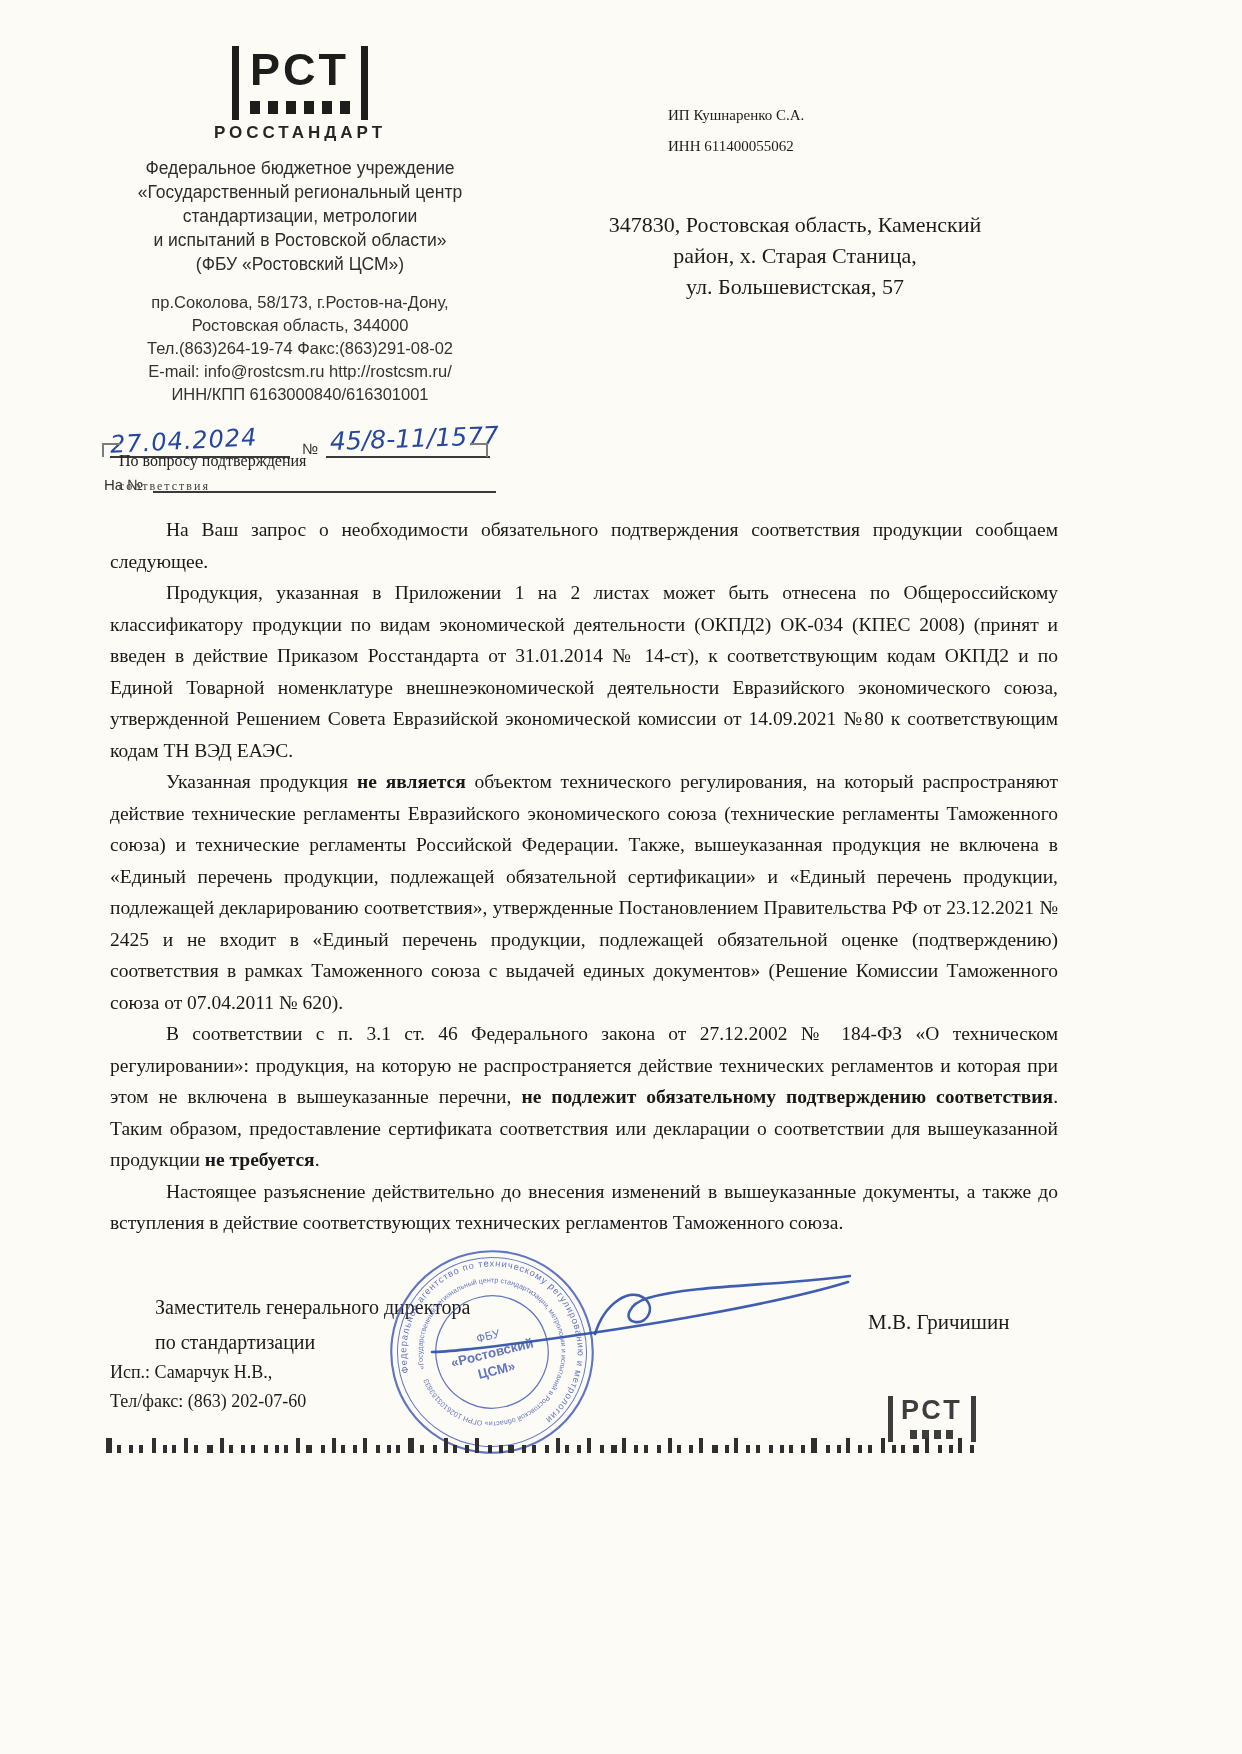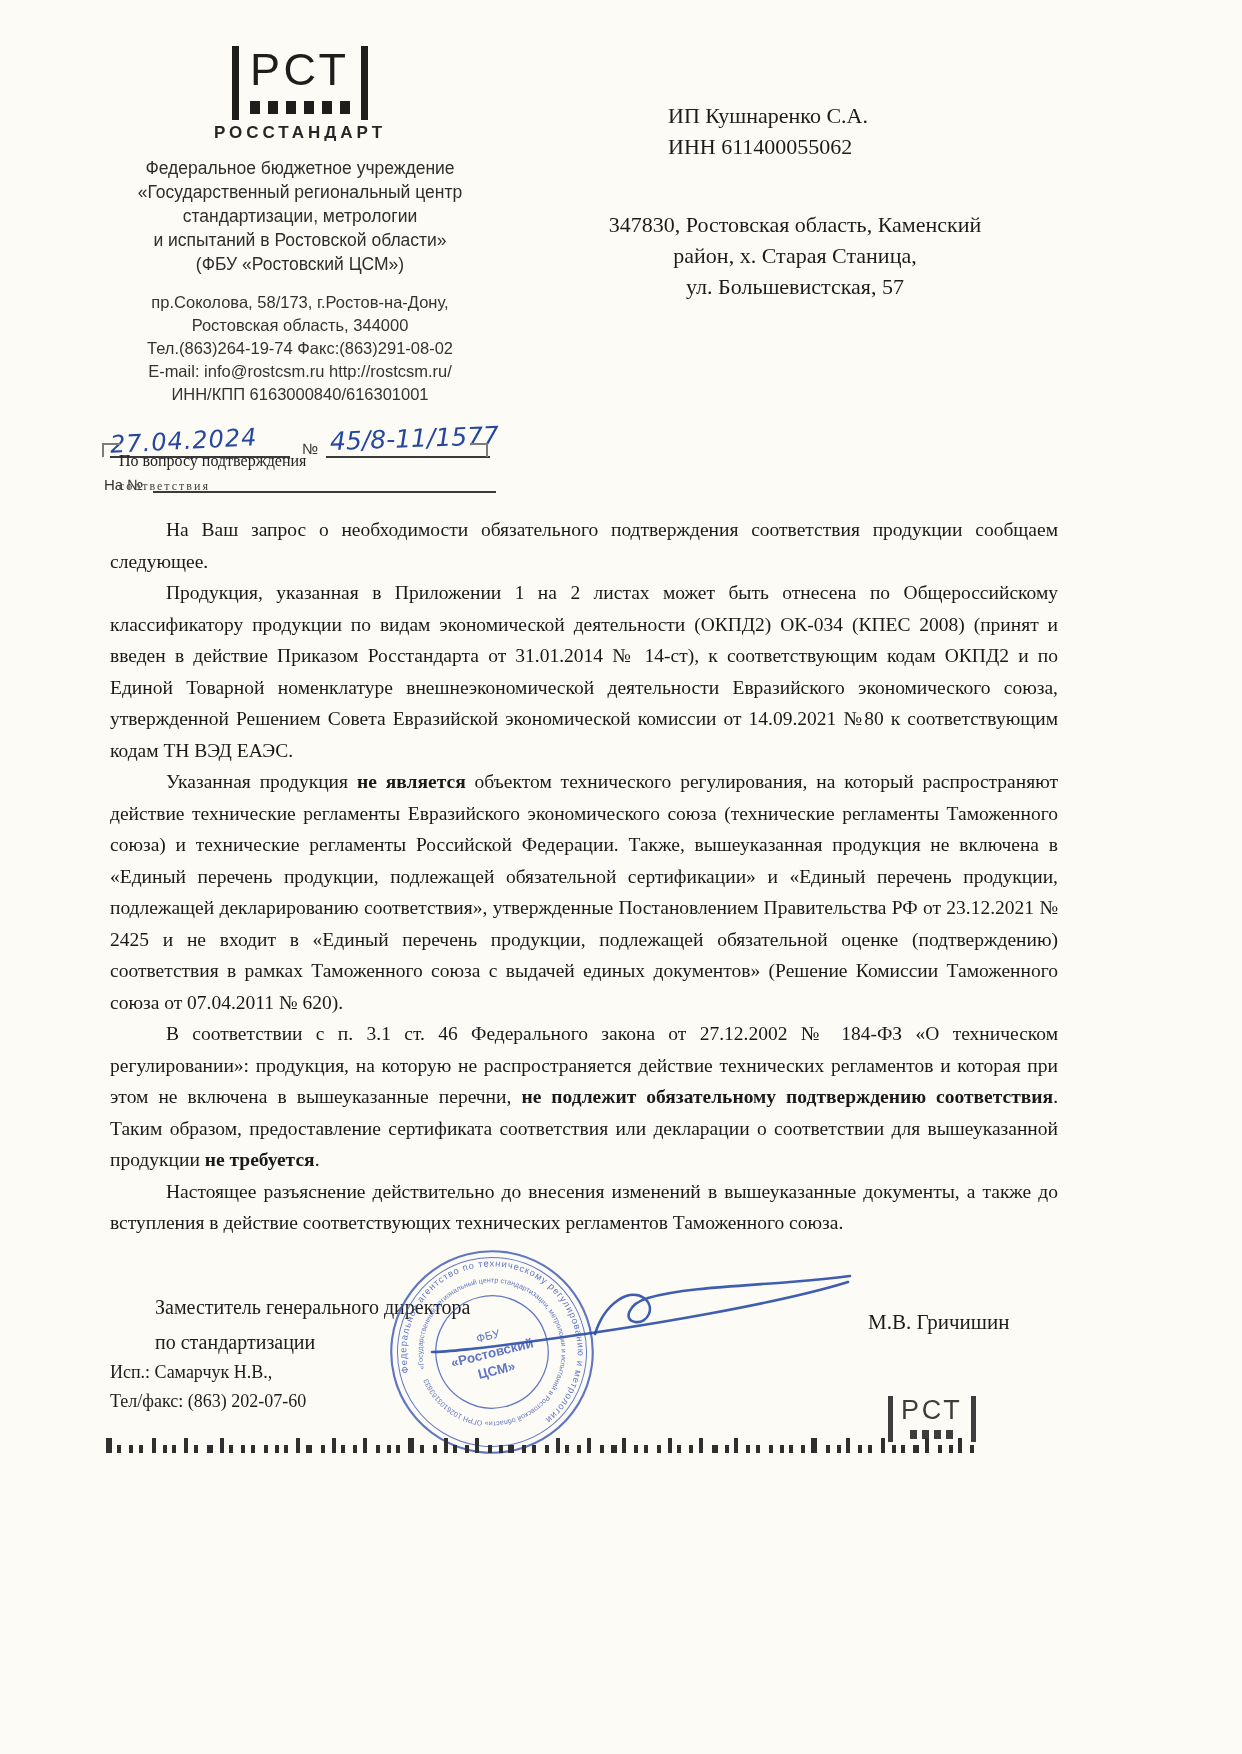--- a/index.html
+++ b/index.html
@@ -6,21 +6,21 @@
   .page{position:relative;width:1242px;height:1754px;margin:0 auto;background:#fcfbf6;overflow:hidden;
         font-family:"Liberation Serif", serif;color:#1b1b1b;}
   .sans{font-family:"Liberation Sans", sans-serif;}
 
   
   .org-block{position:absolute;left:98px;top:46px;width:404px;text-align:center;color:#303030;}
   .logo{display:flex;justify-content:center;}
   .logo-inner{display:flex;gap:11px;height:74px;}
   .lbar{width:7px;background:#1d1d1b;}
   .logo-mid{display:flex;flex-direction:column;align-items:center;justify-content:flex-start;}
-  .logo-text{font-family:"Liberation Sans", sans-serif;font-weight:normal;font-size:45px;line-height:48px;
+  .logo-text{font-family:"Liberation Sans", sans-serif;font-weight:bold;font-size:45px;line-height:48px;
              letter-spacing:4px;color:#1d1d1b;}
   .logo-dashes{display:flex;gap:8px;margin-top:7px;}
   .logo-dashes span{width:10px;height:13px;background:#1d1d1b;display:inline-block;}
   .brand{margin-top:3px;font-family:"Liberation Sans", sans-serif;font-weight:bold;font-size:17px;
          letter-spacing:4px;color:#262626;}
   .org-lines{margin-top:13px;font-family:"Liberation Sans", sans-serif;font-size:17.5px;line-height:24px;color:#2e2e2e;}
   .contact-lines{margin-top:15px;font-family:"Liberation Sans", sans-serif;font-size:16.5px;line-height:23px;color:#333;}
 
   .date-row{margin-top:10px;display:flex;align-items:flex-end;padding:0 12px;height:42px;}
   .hw-slot{flex:1.1;border-bottom:2px solid #3a3a3a;position:relative;height:38px;}
@@ -28,21 +28,21 @@
   .num-label{font-family:"Liberation Sans", sans-serif;font-size:15px;color:#333;padding:0 8px 1px 12px;}
   .hw{font-family:"DejaVu Sans", sans-serif;font-style:italic;color:#26479e;white-space:nowrap;}
   .hw-date{position:absolute;left:0px;bottom:1px;font-size:24px;letter-spacing:1px;transform:rotate(-3deg);}
   .hw-num{position:absolute;left:4px;bottom:3px;font-size:25px;transform:rotate(-2deg);}
   .na-row{margin-top:9px;display:flex;align-items:flex-end;padding:0 6px;height:26px;}
   .na-label{font-family:"Liberation Sans", sans-serif;font-size:15px;color:#333;padding-right:10px;}
   .na-line{flex:1;border-bottom:2px solid #3a3a3a;height:100%;}
 
   
   .recipient{position:absolute;left:560px;top:100px;width:470px;color:#1c1c1c;}
-  .recipient-name,.recipient-inn{padding-left:108px;font-size:22px;line-height:31px;}
+  .recipient-name,.recipient-inn{padding-left:108px;font-size:15px;line-height:31px;}
   .recipient-address{margin-top:47px;text-align:center;font-size:22px;line-height:31px;}
 
   
   .corner{position:absolute;width:16px;height:12px;}
   .corner-left{left:102px;top:443px;border-left:2.5px solid #7c7c7c;border-top:2.5px solid #7c7c7c;}
   .corner-right{left:470px;top:443px;border-right:2.5px solid #7c7c7c;border-top:2.5px solid #7c7c7c;}
   .subject{position:absolute;left:119px;top:452px;color:#222;}
   .subject-l1{font-size:16px;}
   .subject-l2{font-size:12px;letter-spacing:2px;margin-top:9px;color:#404040;}
 

